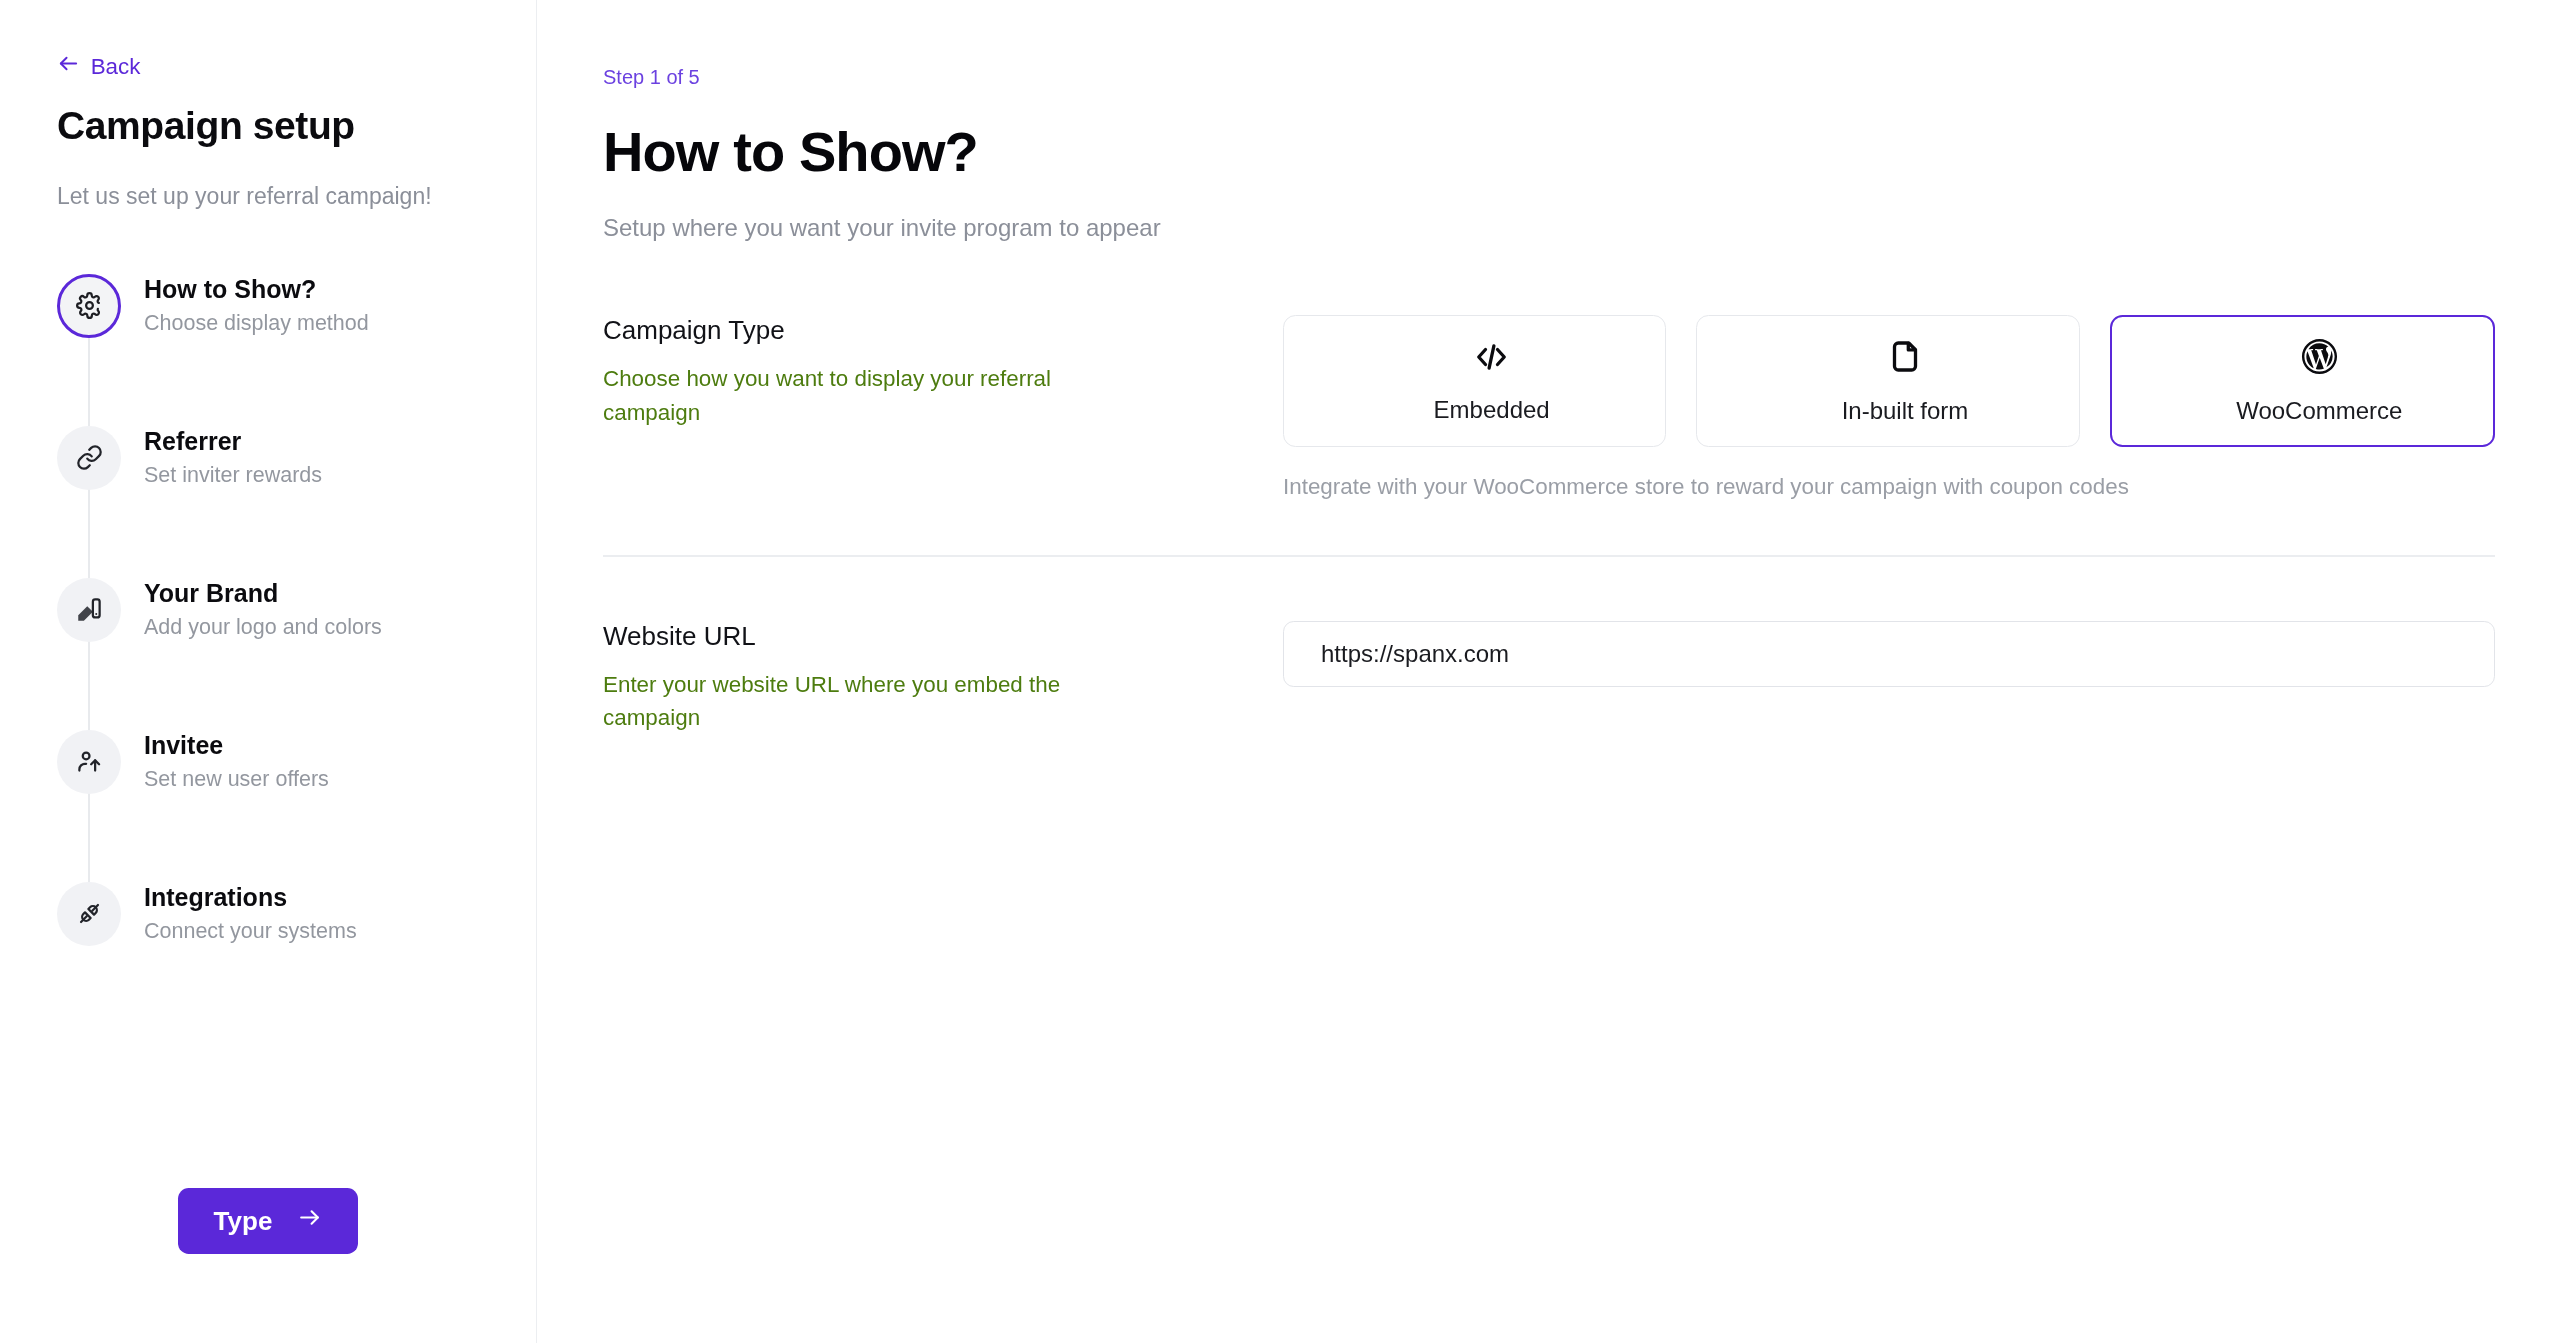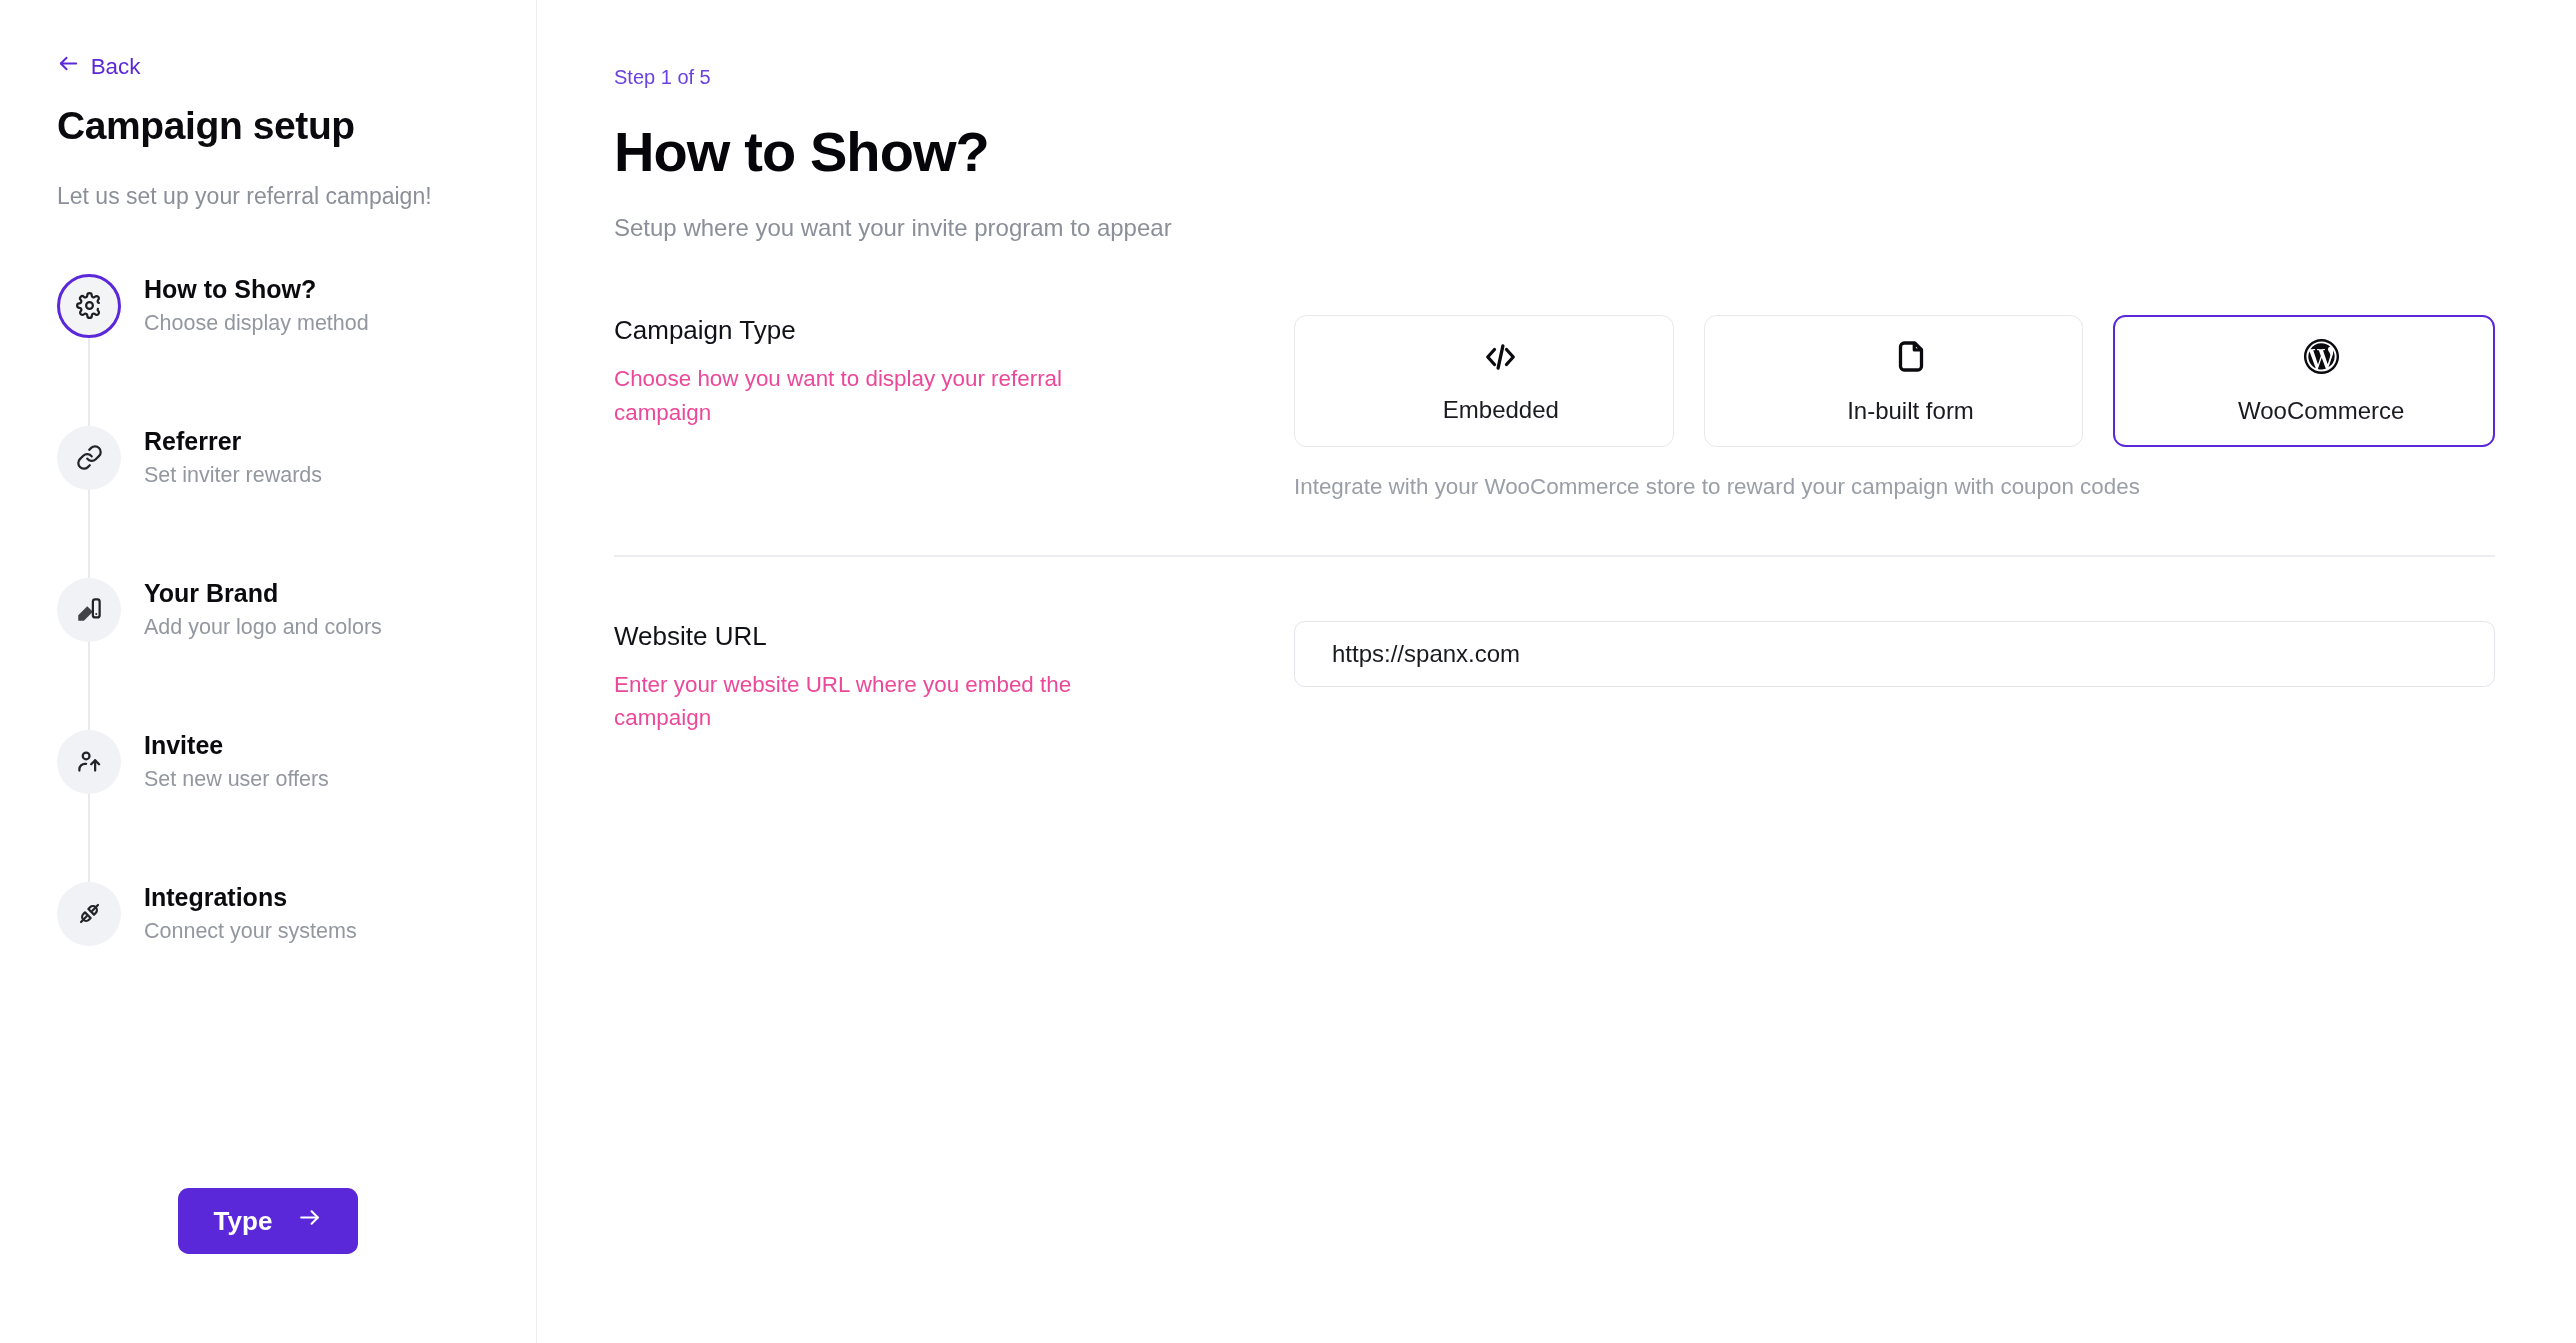--- a/index.html
+++ b/index.html
@@ -8,21 +8,20 @@
     height: 1343px;
     background: #ffffff;
     font-family: "Liberation Sans", sans-serif;
     -webkit-font-smoothing: antialiased;
   }
   .app {
     display: flex;
     width: 2576px;
     height: 1343px;
     background: #ffffff;
-    gap: 11px;
   }
 
   
   .sidebar {
     width: 537px;
     height: 1343px;
     border-right: 1.8px solid #eceef1;
     position: relative;
     flex: none;
     padding: 0 57px;
@@ -152,21 +151,21 @@
   .sec-left { width: 680px; flex: none; padding-right: 36px; }
   .sec-label {
     font-size: 26px;
     color: #111217;
     font-weight: 400;
   }
   .sec-desc {
     margin-top: 16px;
     font-size: 22.4px;
     line-height: 1.5;
-    color: #ec4899;
+    color: #4d7c0f;
     max-width: 537px;
   }
   .sec-right { flex: 1; padding-right: 81px; }
 
   .type-cards {
     display: flex;
     gap: 30px;
   }
   .type-card {
     flex: 1;

